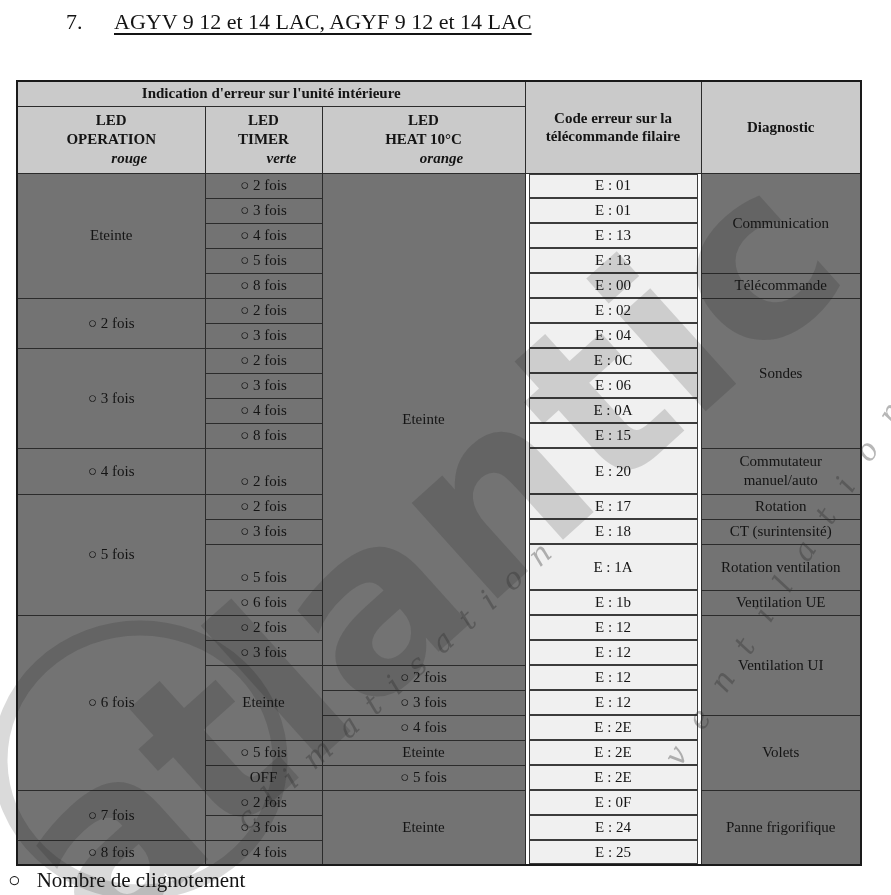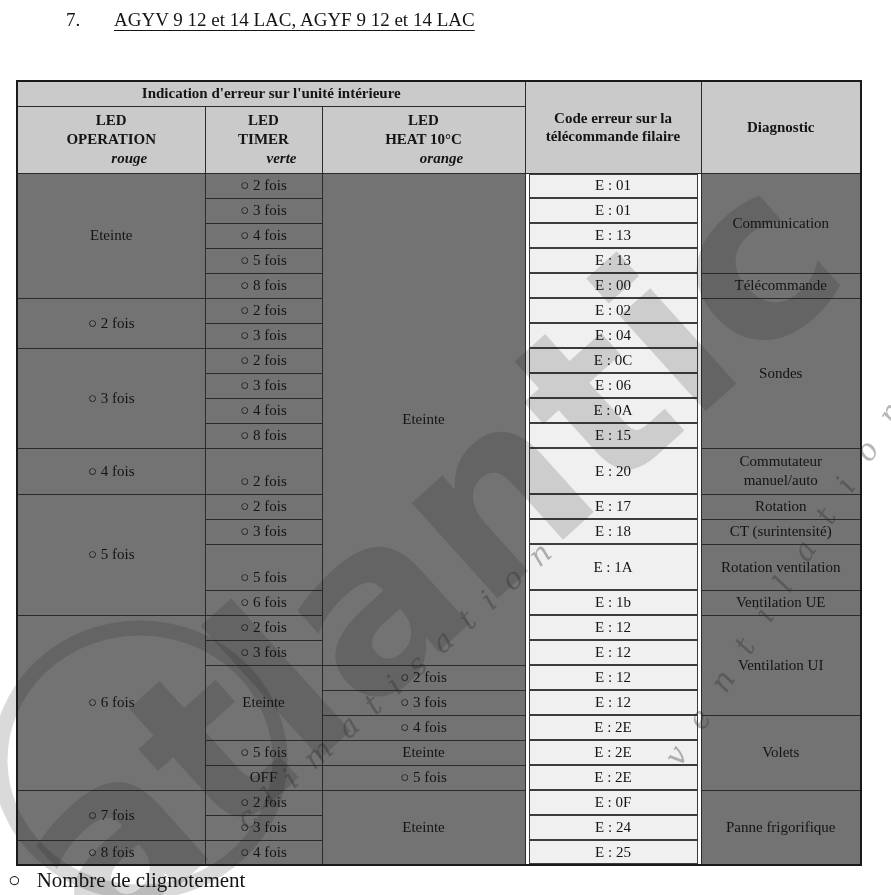--- a/index.html
+++ b/index.html
@@ -2,21 +2,21 @@
 <html style="--header-bg: #cacaca; --code-bg: #f0f0f0;"><head>
 <meta charset="utf-8">
 <style>
   html,body{margin:0;padding:0;}
   body{
     width:891px;height:895px;position:relative;overflow:hidden;
     background:#ffffff;color:#141414;
     font-family:"Liberation Serif","DejaVu Serif",serif;
   }
   
-  .doc-title{position:absolute;top:9px;left:66px;font-size:19px;white-space:nowrap;}
+  .doc-title{position:absolute;top:9px;left:66px;font-size:22px;white-space:nowrap;}
   .doc-title .num{display:inline-block;width:48px;}
   .doc-title .ttl{text-decoration:underline;text-underline-offset:4px;}
   
   table.err{
     position:absolute;top:80px;left:16px;width:844px;
     table-layout:fixed;border-collapse:collapse;
     border:2px solid #1a1a1a;z-index:1;
   }
   th,td{
     border:1px solid #2b2b2b;text-align:center;vertical-align:middle;

